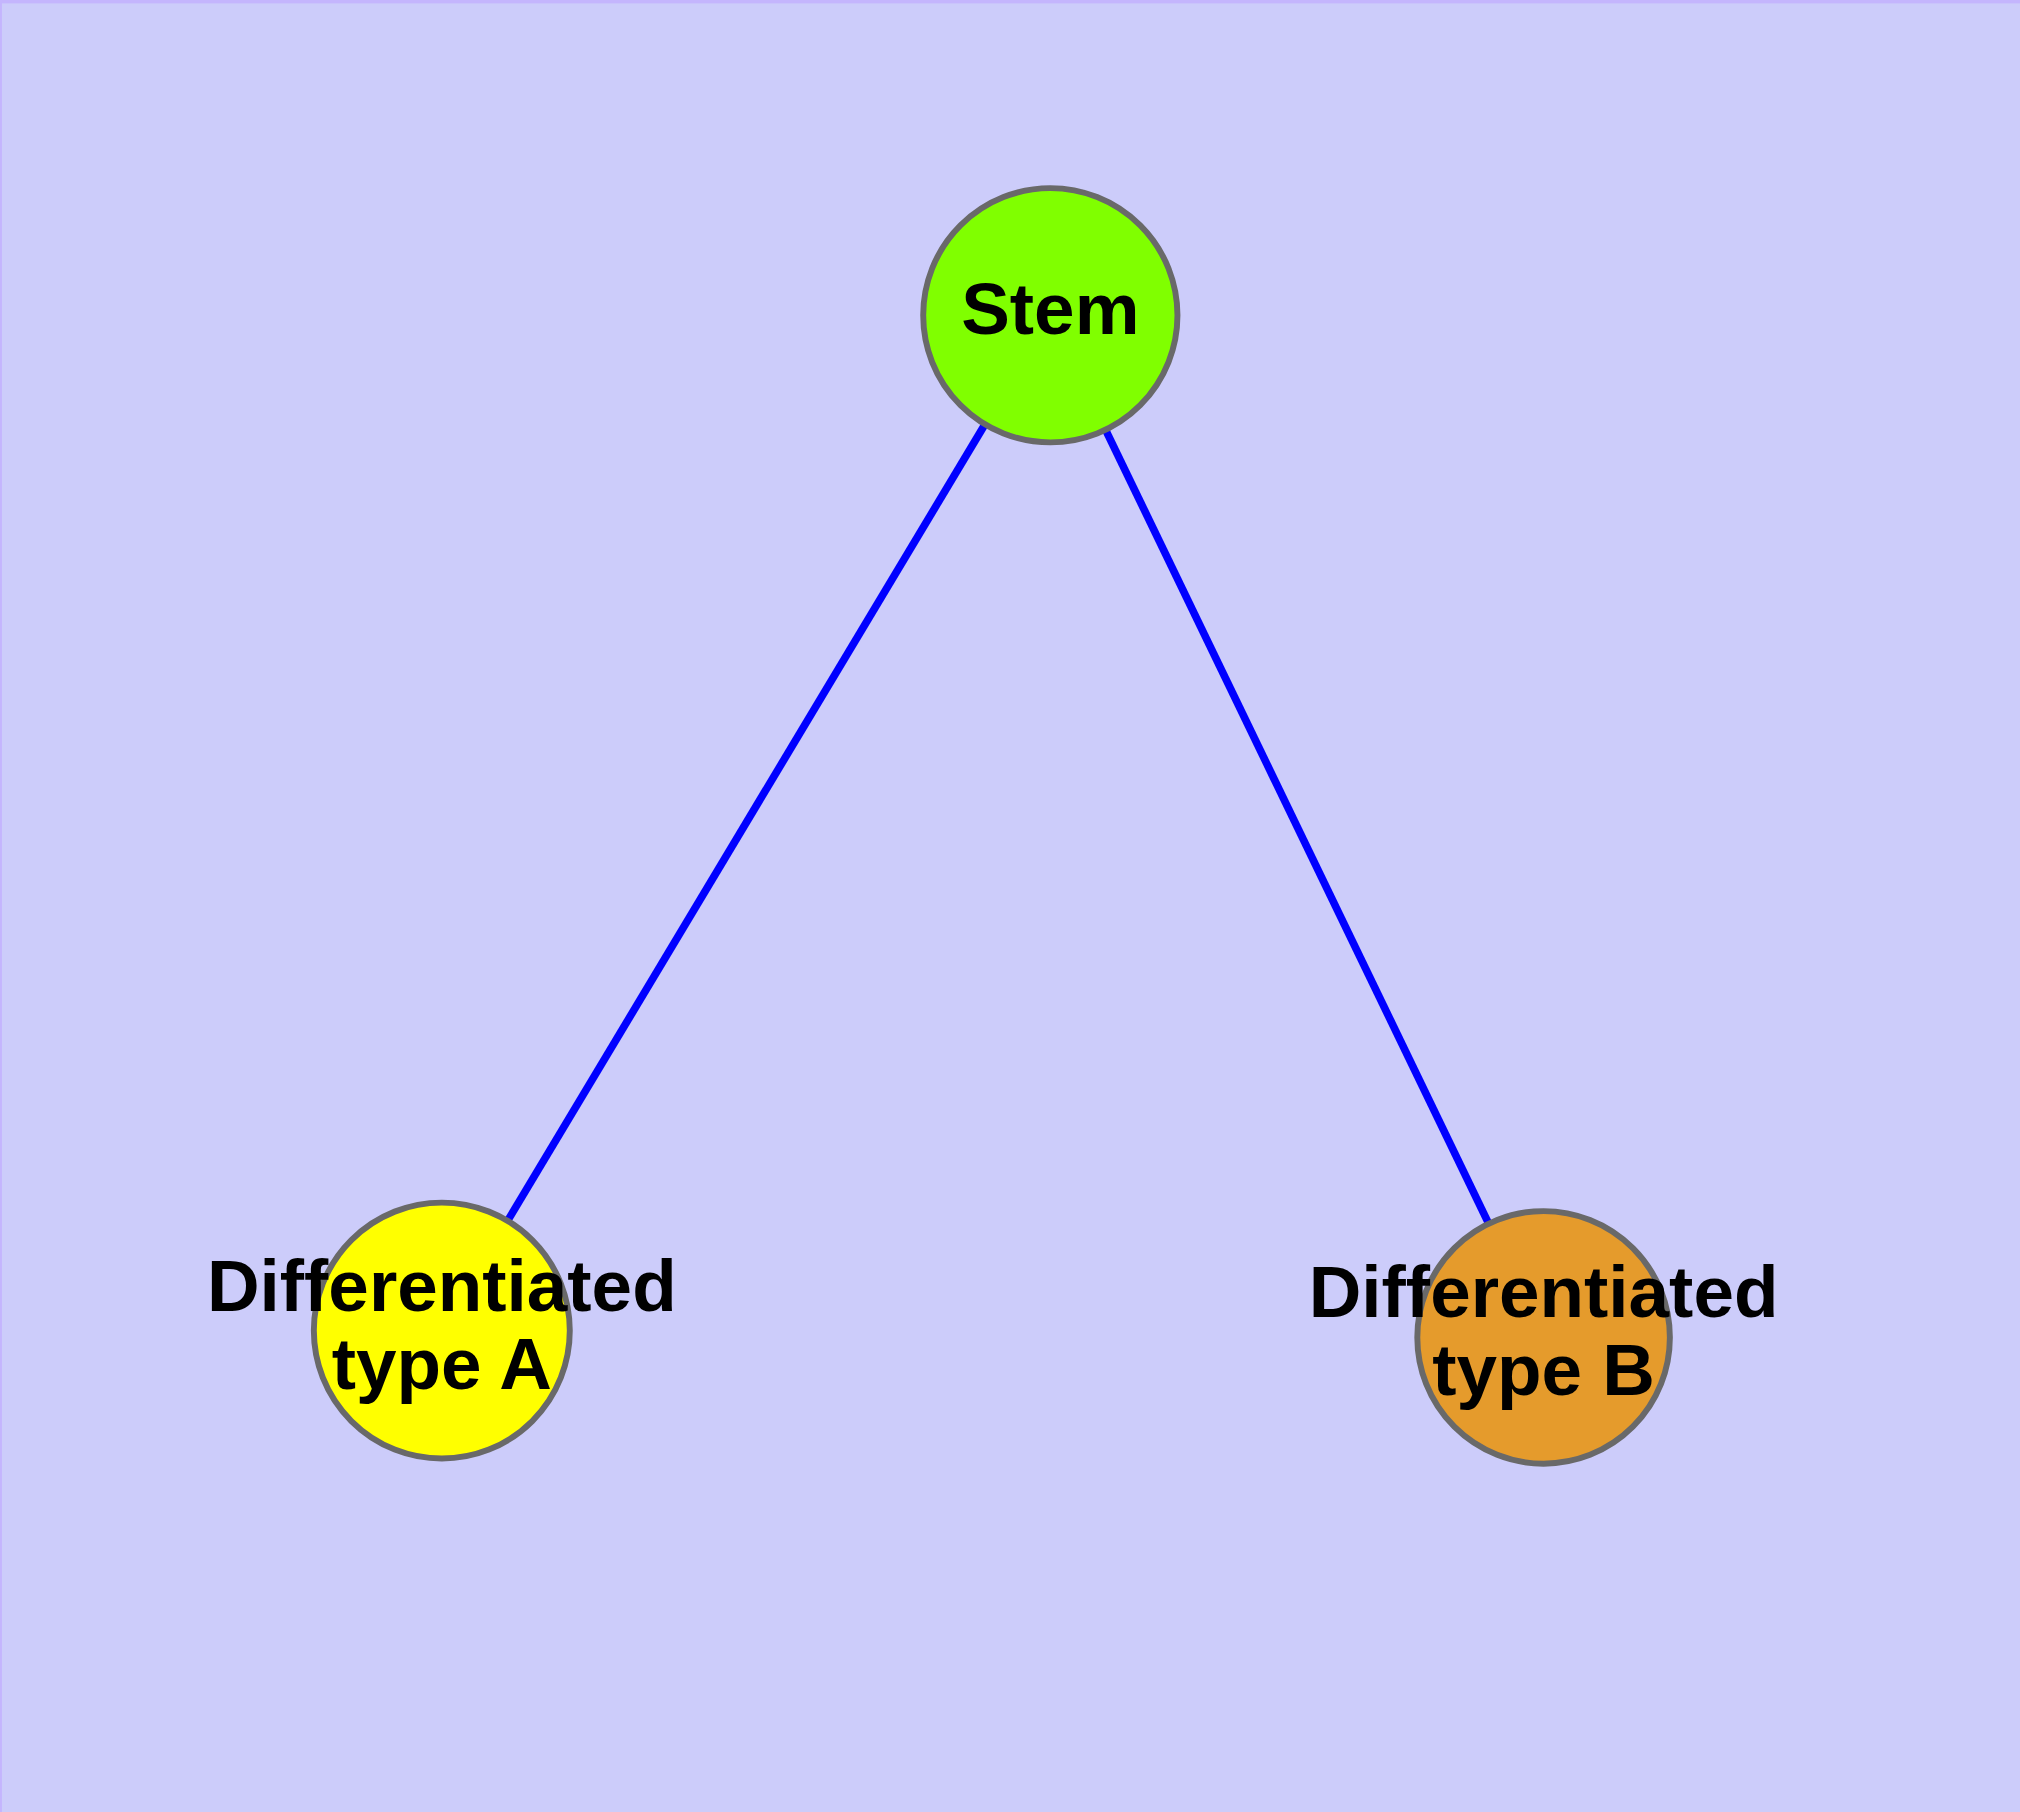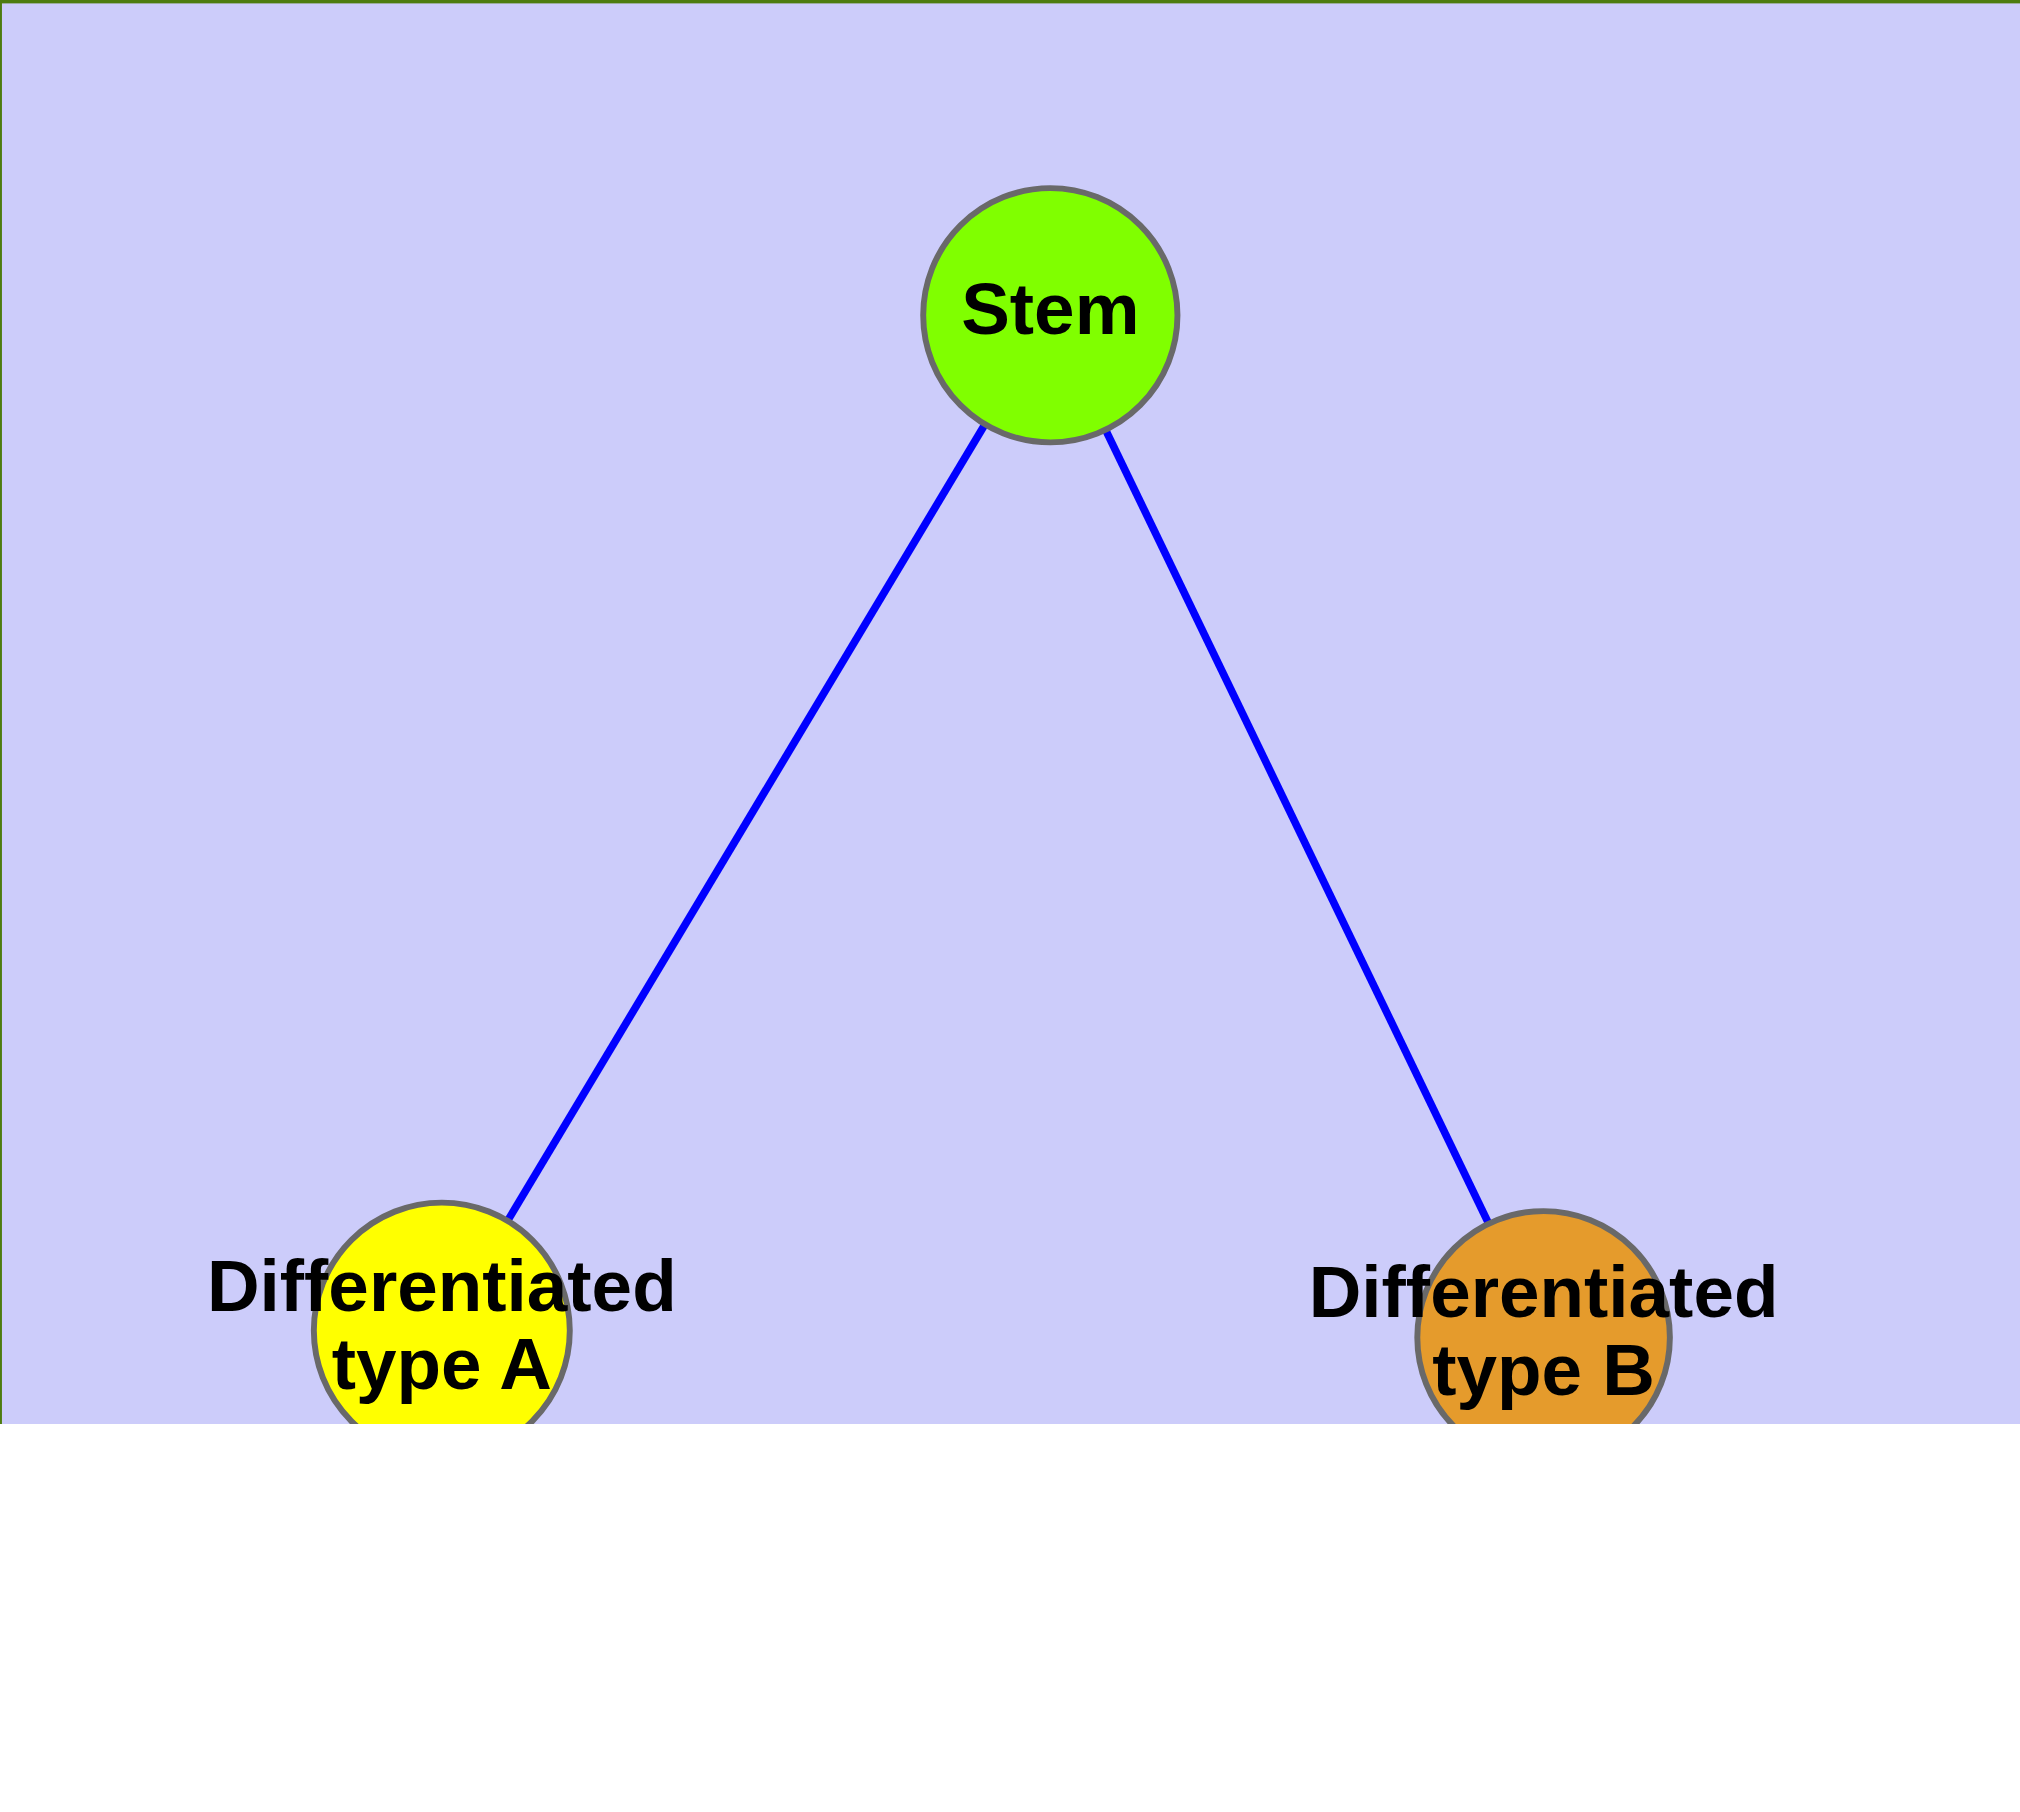--- a/index.html
+++ b/index.html
@@ -3,22 +3,22 @@
 <meta charset="utf-8">
 <style>
   html, body {
     margin: 0;
     padding: 0;
     background: #ffffff;
   }
   #stage {
     position: relative;
     width: 2021px;
-    height: 1424px;
-    background: #4d7c0f;
+    height: 1812px;
+    background: #c4b5fd;
     overflow: hidden;
     font-family: "Liberation Sans", sans-serif;
   }
   #canvas {
     position: absolute;
     left: 0;
     top: 0;
     width: 2021px;
     height: 1812px;
     display: block;

